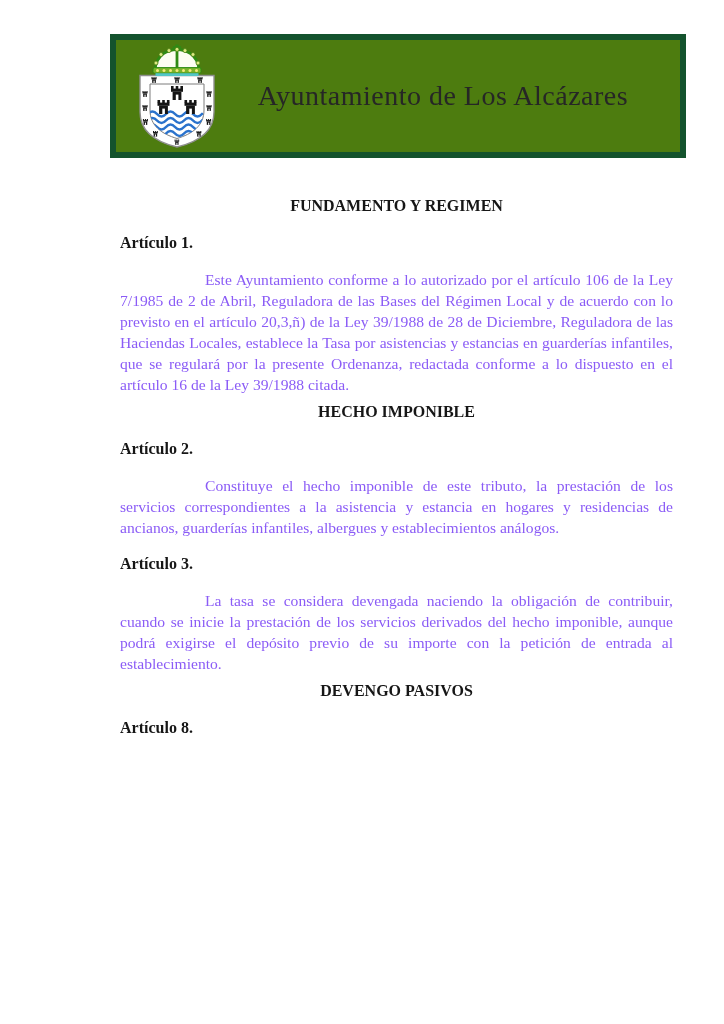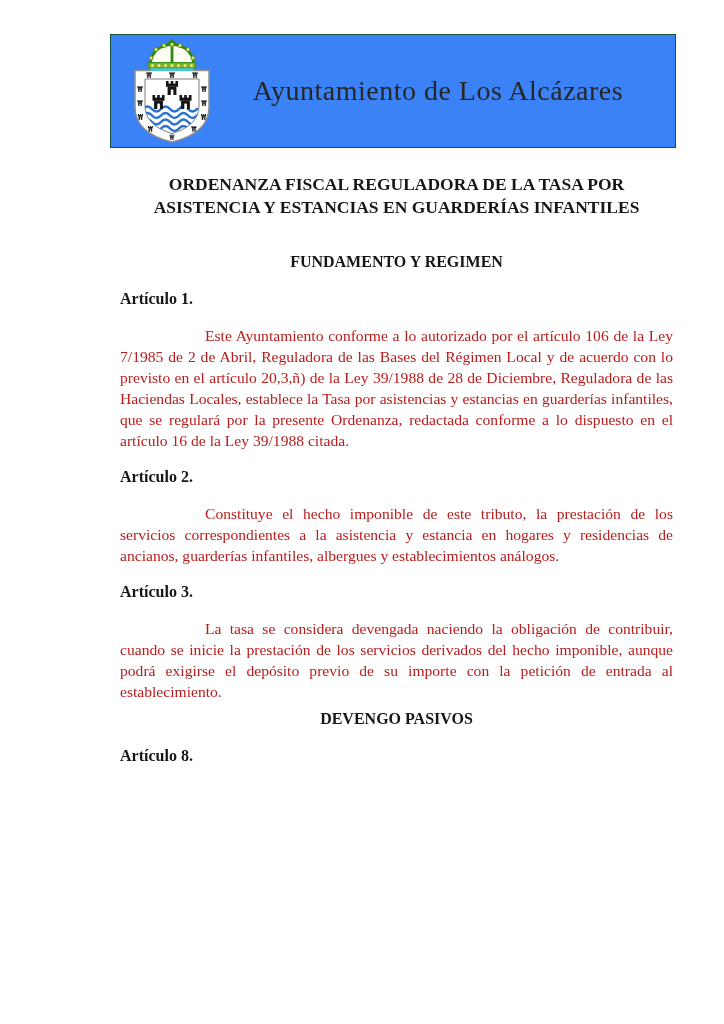--- a/index.html
+++ b/index.html
@@ -14,22 +14,22 @@
     width: 724px; height: 1024px;
     background: #ffffff;
     overflow: hidden;
   }
 
   
   .header-box {
     position: absolute;
     left: 110px; top: 34px;
     width: 564px; height: 112px;
-    border: 1px solid #14532d;
-    background: #3b82f6;
+    border: 6px solid #14532d;
+    background: #4d7c0f;
     display: flex;
     align-items: center;
   }
   .logo-wrap {
     position: absolute;
     left: 8px; top: 4px;
     width: 106px; height: 106px;
   }
   .org-name {
     flex: 1;
@@ -59,37 +59,37 @@
   .doc-title .line { display: block; }
 
   .section-heading {
     text-align: center;
     font-weight: bold;
     font-size: 16px;
     line-height: 18px;
     margin: 8px 0 18px 0;
     color: #161616;
   }
-  .section-heading.first { margin-top: 34px; }
+  .section-heading.first { margin-top: 50px; }
 
   .article-label {
     font-weight: bold;
     font-size: 16px;
     line-height: 20px;
     margin: 16px 0 16px 0;
     color: #161616;
   }
 
   .paragraph {
     font-size: 15.6px;
     line-height: 21px;
     text-align: justify;
     text-indent: 85px;
     margin: 0 0 8px 0;
-    color: #b91c1c;
+    color: #8b5cf6;
   }
 </style>
 </head>
 <body>
 
 <div class="page">
 
   <div class="header-box">
     <div class="logo-wrap">
       <svg viewBox="0 0 106 106" width="106" height="106">
@@ -163,29 +163,26 @@
           <use href="#tower" transform="translate(50.6,95.5) scale(0.38)"></use>
           <use href="#tower" transform="translate(72.5,87) scale(0.40)"></use>
         </g>
       </svg>
     </div>
     <div class="org-name">Ayuntamiento de Los Alcázares</div>
   </div>
 
   <div class="content">
 
-    <div class="doc-title">
-      <span class="line">ORDENANZA FISCAL REGULADORA DE LA TASA POR</span>
-      <span class="line">ASISTENCIA Y ESTANCIAS EN GUARDERÍAS INFANTILES</span>
-    </div>
 
     <div class="section-heading first">FUNDAMENTO Y REGIMEN</div>
     <div class="article-label">Artículo 1.</div>
     <p class="paragraph">Este Ayuntamiento conforme a lo autorizado por el artículo 106 de la Ley 7/1985 de 2 de Abril, Reguladora de las Bases del Régimen Local y de acuerdo con lo previsto en el artículo 20,3,ñ) de la Ley 39/1988 de 28 de Diciembre, Reguladora de las Haciendas Locales, establece la Tasa por asistencias y estancias en guarderías infantiles, que se regulará por la presente Ordenanza, redactada conforme a lo dispuesto en el artículo 16 de la Ley 39/1988 citada.</p>
 
+    <div class="section-heading">HECHO IMPONIBLE</div>
     <div class="article-label">Artículo 2.</div>
     <p class="paragraph">Constituye el hecho imponible de este tributo, la prestación de los servicios correspondientes a la asistencia y estancia en hogares y residencias de ancianos, guarderías infantiles, albergues y establecimientos análogos.</p>
 
     <div class="article-label">Artículo 3.</div>
     <p class="paragraph">La tasa se considera devengada naciendo la obligación de contribuir, cuando se inicie la prestación de los servicios derivados del hecho imponible, aunque podrá exigirse el depósito previo de su importe con la petición de entrada al establecimiento.</p>
 
     <div class="section-heading">DEVENGO PASIVOS</div>
     <div class="article-label">Artículo 8.</div>
 
   </div>

